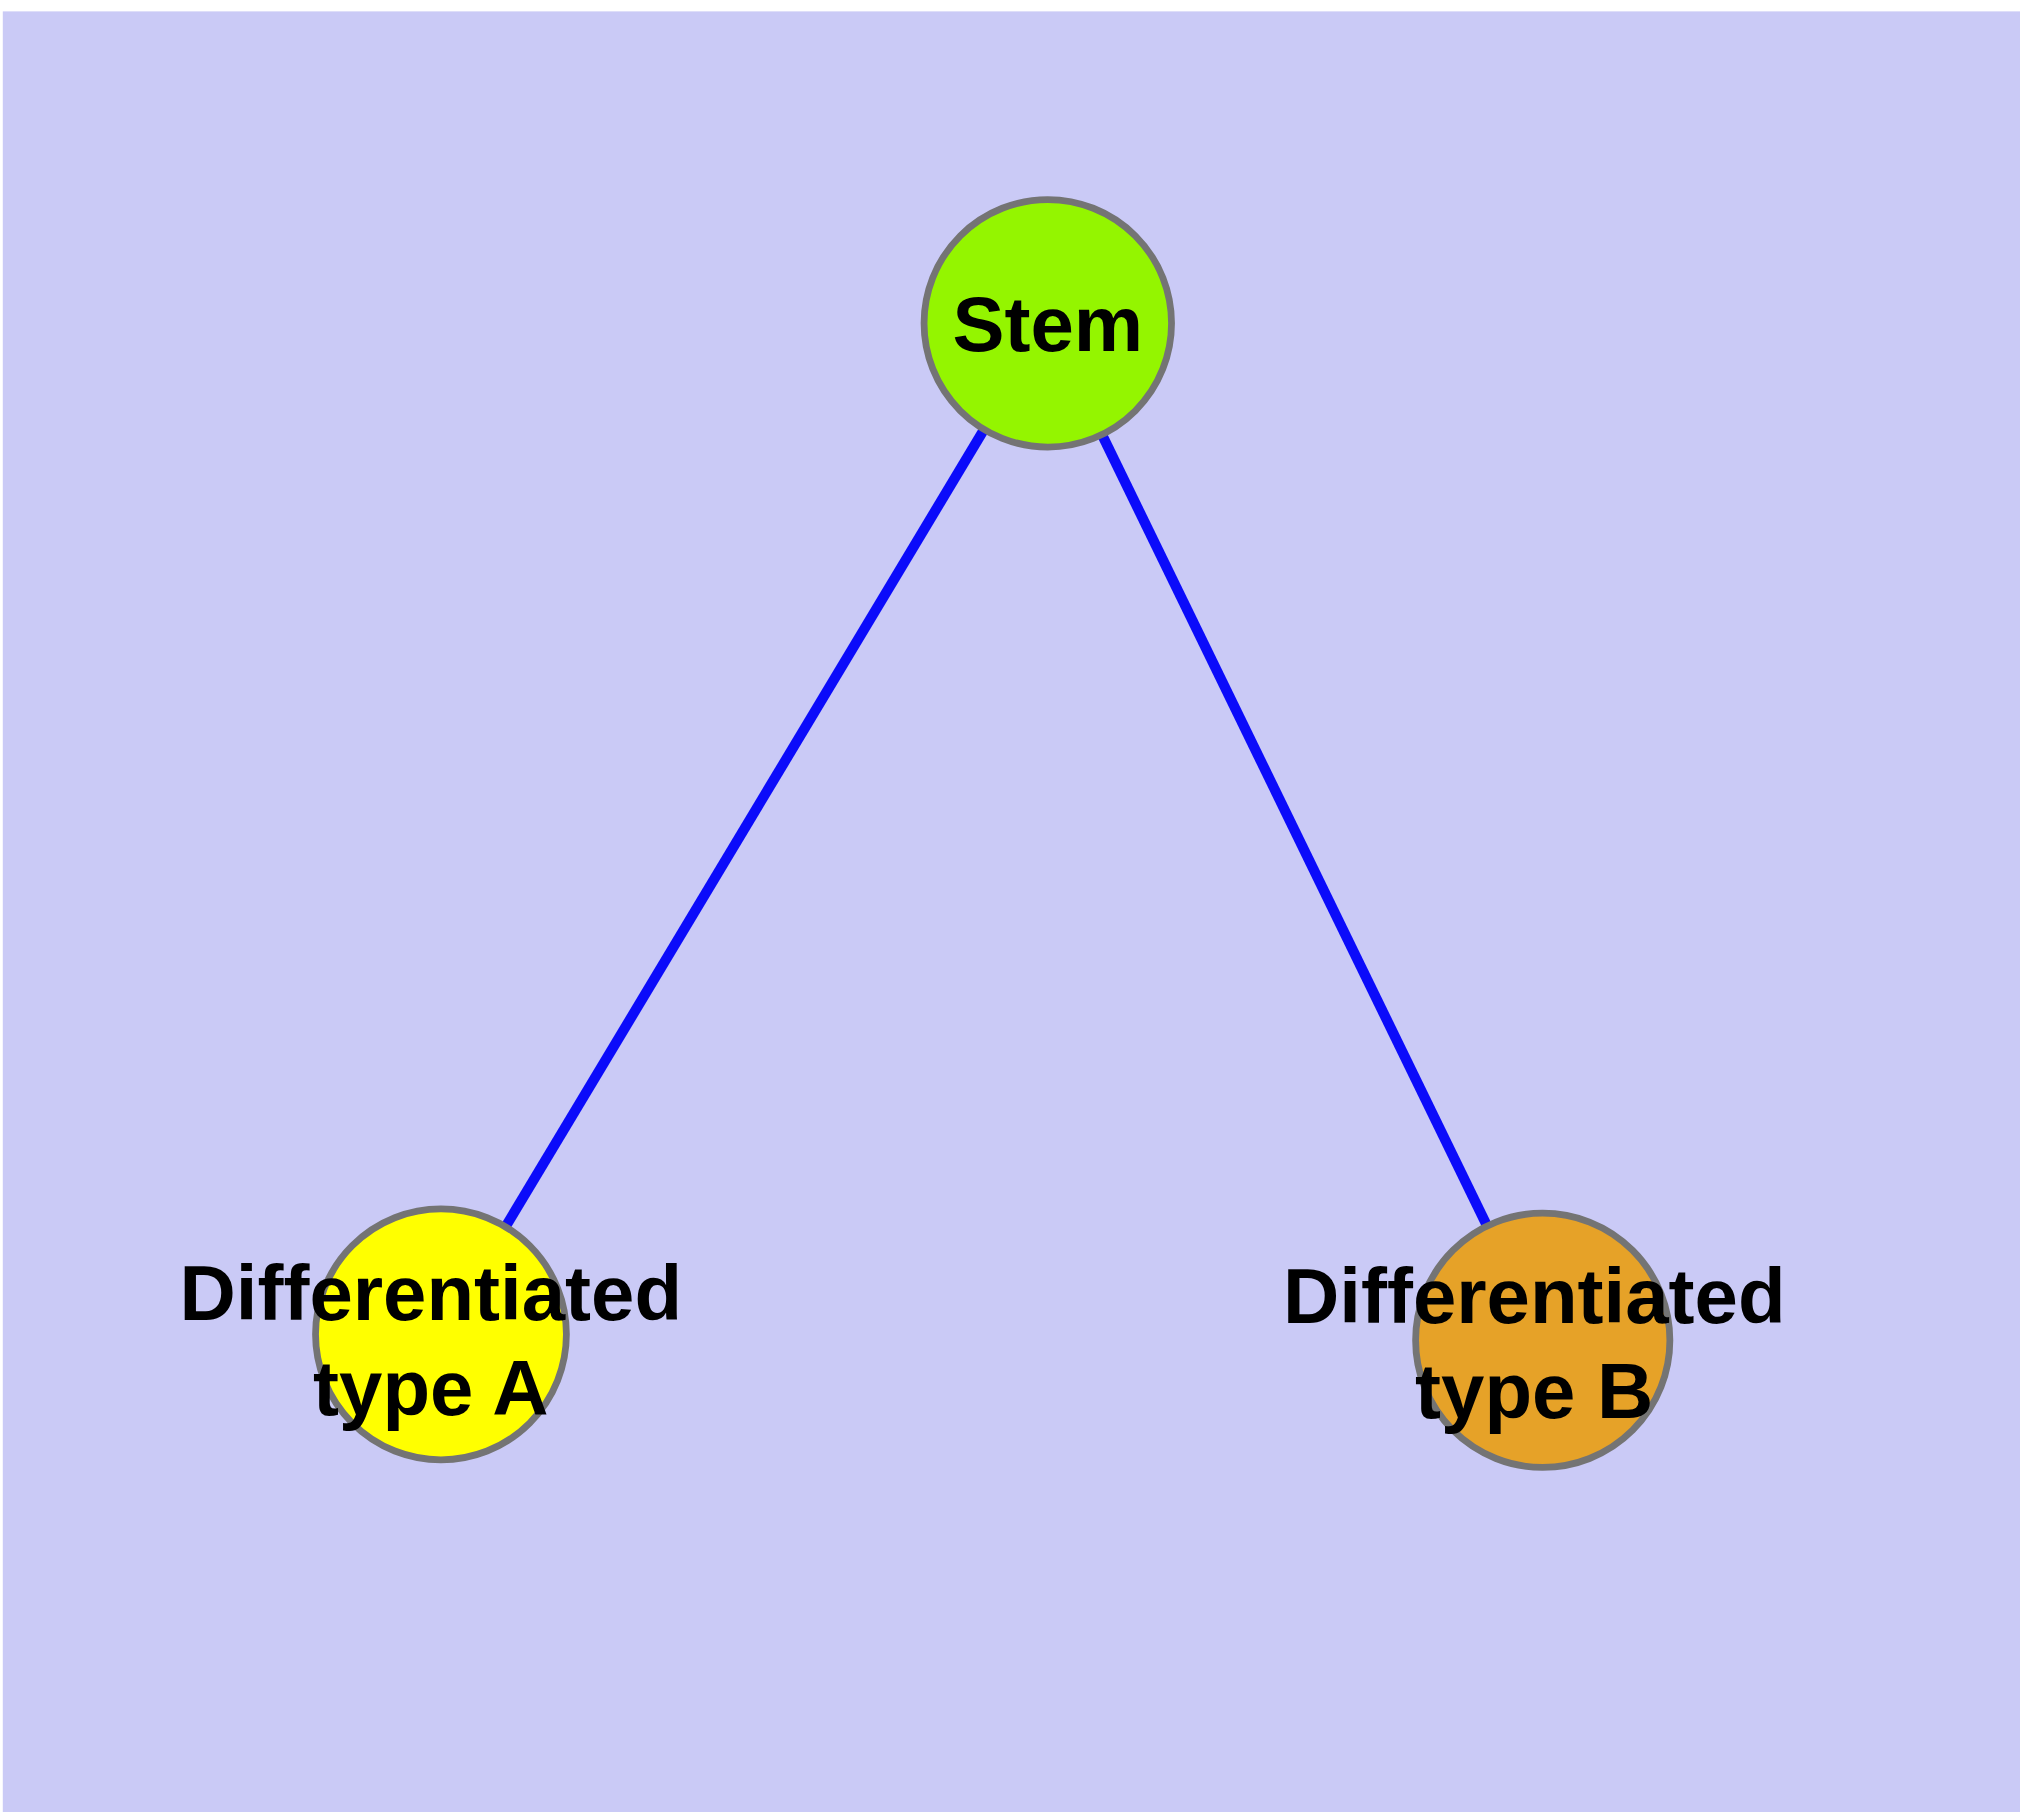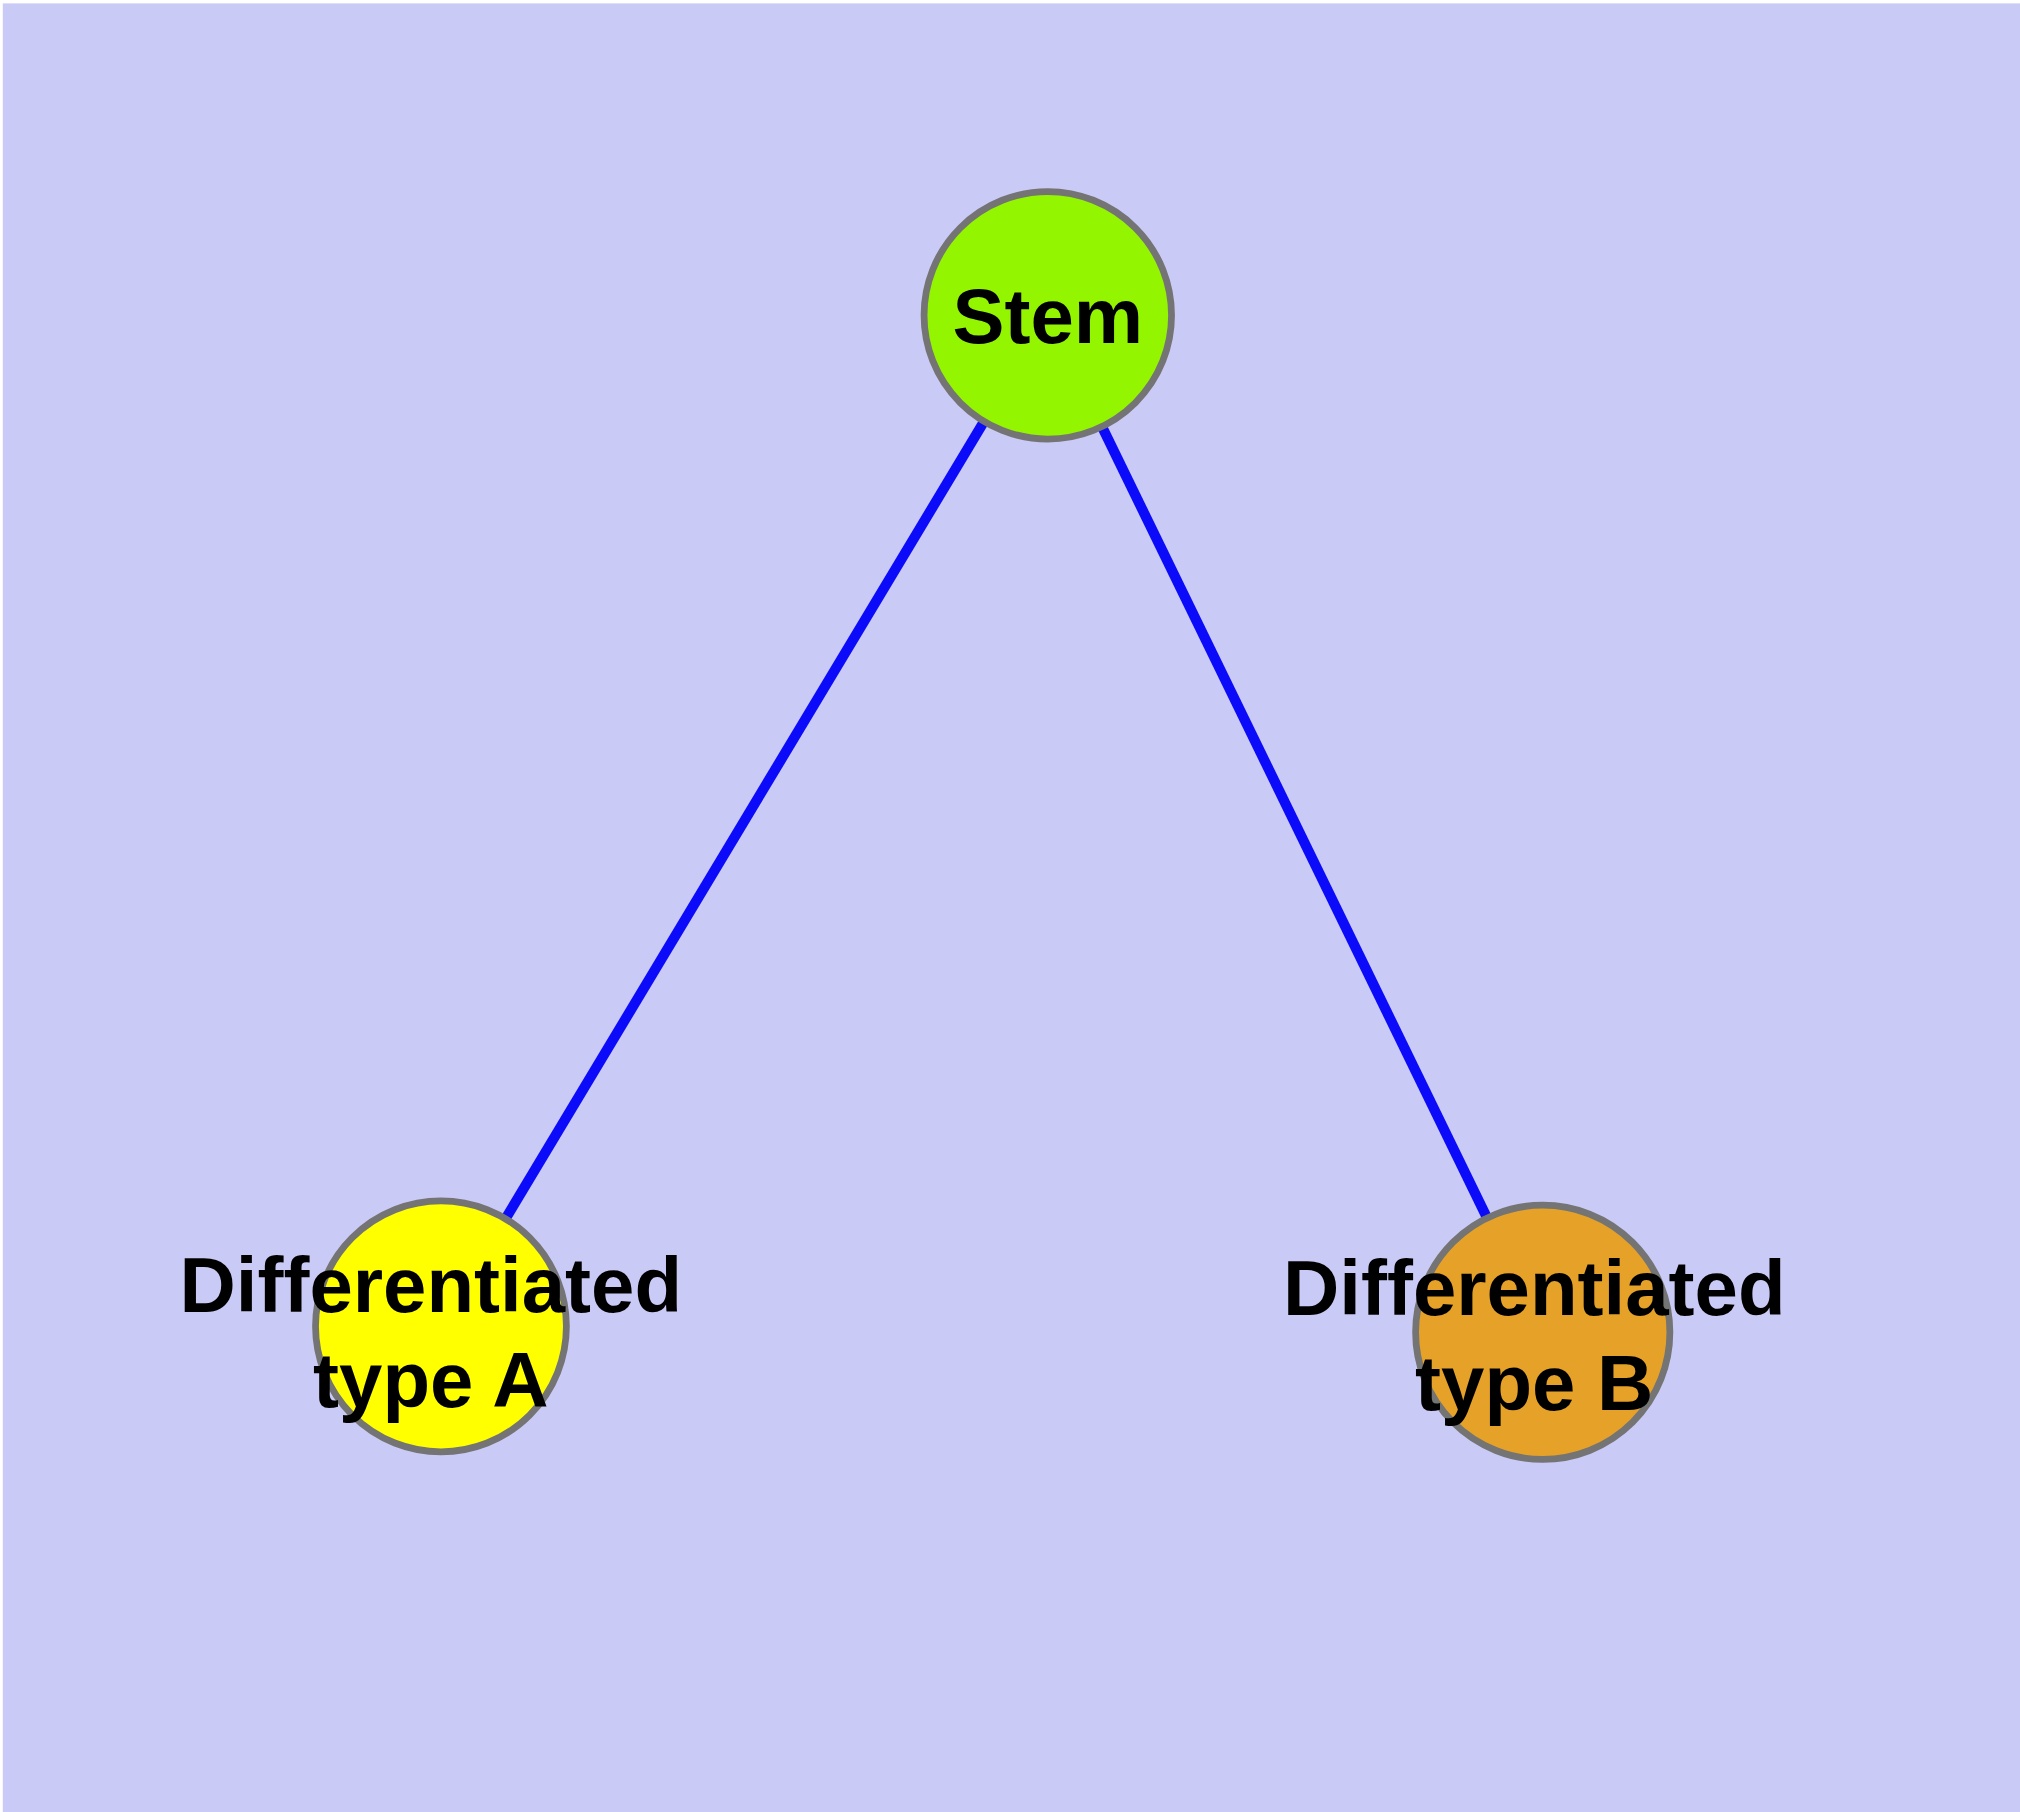--- a/index.html
+++ b/index.html
@@ -7,20 +7,21 @@
     padding: 0;
     background: #ffffff;
     width: 2021px;
     height: 1812px;
     overflow: hidden;
   }
   .stage {
     position: relative;
     width: 2021px;
     height: 1648px;
+    margin-top: 8px;
   }
   svg {
     display: block;
   }
   .node-label {
     font-family: "Liberation Sans", sans-serif;
     font-weight: bold;
     font-size: 92px;
   }
 </style>

